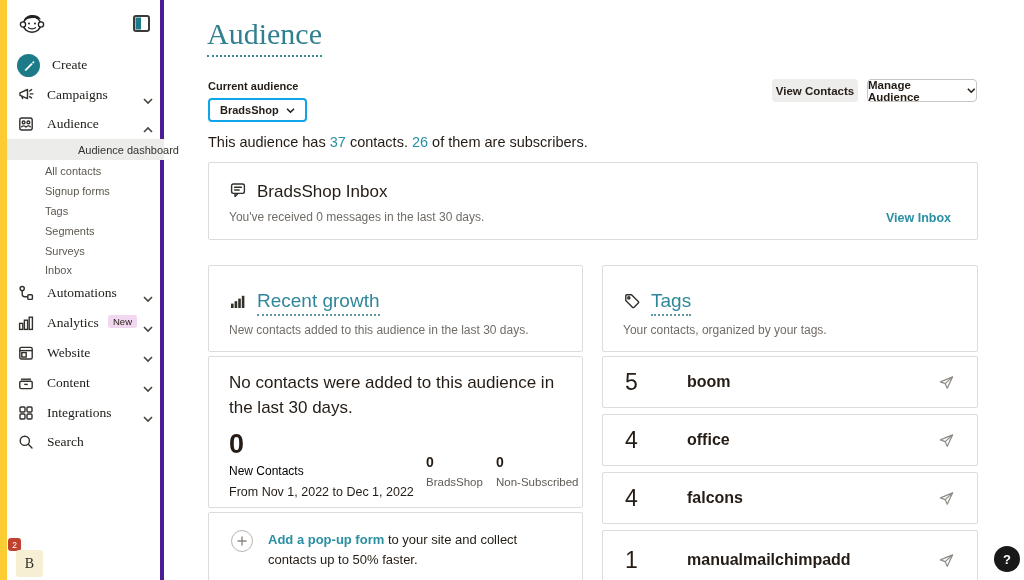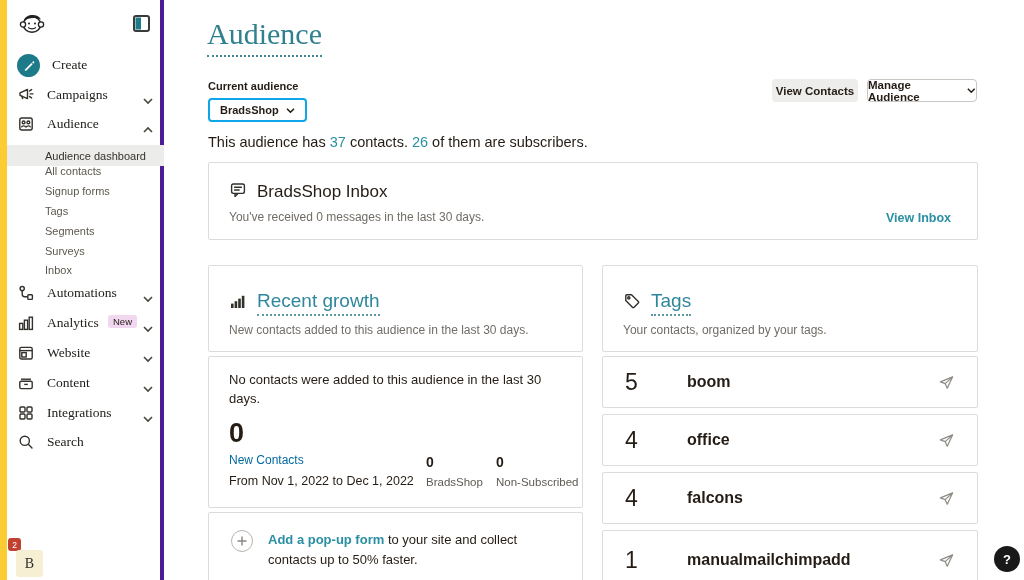--- a/index.html
+++ b/index.html
@@ -54,23 +54,23 @@
   .tag-row-0 { top:356px; } .tag-row-1 { top:414px; } .tag-row-2 { top:472px; } .tag-row-3 { top:530px; height:60px; }
 
   .inbox-title-row { display:flex; align-items:center; gap:10px; margin:18px 0 0 20px; }
   .inbox-title { font-size:17px; color:#241c15; }
   .card-subtitle { margin:7px 0 0 20px; font-size:12px; color:#716c66; }
   .view-inbox-link { position:absolute; right:26px; top:48px; font-size:12.5px; font-weight:700; color:#2a8fa3; cursor:pointer; }
 
   .feature-title-row { display:flex; align-items:center; gap:10px; margin:24px 0 0 20px; }
   .feature-title { font-size:19px; color:#2f879b; border-bottom:2px dotted #5e98a6; padding-bottom:2px; cursor:pointer; }
 
-  .empty-msg { margin:14px 20px 0 20px; font-size:13px; line-height:1.45; color:#241c15; width:332px; }
+  .empty-msg { margin:14px 20px 0 20px; font-size:17px; line-height:1.45; color:#241c15; width:332px; }
   .big-zero { margin:9px 0 0 20px; font-size:27px; font-weight:700; color:#241c15; }
-  .new-contacts-label { margin:4px 0 0 20px; font-size:12px; color:#0369a1; }
+  .new-contacts-label { margin:4px 0 0 20px; font-size:12px; color:#000000; }
   .date-range { margin:7px 0 0 20px; font-size:12.5px; color:#241c15; }
   .stat-col { position:absolute; top:97px; }
   .stat-col .v { font-size:14px; font-weight:700; color:#241c15; }
   .stat-col .l { margin-top:6px; font-size:11.5px; color:#5f5a53; }
   .stat-sub { left:217px; } .stat-nonsub { left:287px; }
 
   .popup-inner { display:flex; align-items:flex-start; padding:17px 18px 0 22px; gap:15px; }
   .plus-circle { width:22px; height:22px; border:1px solid #b9b5ae; border-radius:50%; color:#8c8780; display:flex; align-items:center; justify-content:center; font-size:12px; flex:0 0 22px; }
   .popup-text { font-size:13px; line-height:1.5; color:#241c15; width:296px; }
   .popup-text .lnk { color:#2a8fa3; font-weight:700; cursor:pointer; }
@@ -145,21 +145,21 @@
         </svg>
       </span>
       <span class="nav-label">Audience</span>
       <span class="nav-chevron">
         <svg viewBox="0 0 10 8" width="10" height="8" fill="none" stroke="currentColor" stroke-width="1.6">
             <polyline points="1,6 5,2 9,6"></polyline>
           </svg>
       </span>
     </div>
 
-    <div class="subnav-item active" style="top:145px;">
+    <div class="subnav-item active" style="top:139px;padding-left:33px;">
       <span class="sub-label">Audience dashboard</span>
     </div>
     <div class="subnav-item" style="top:160px;">
       <span class="sub-label">All contacts</span>
     </div>
     <div class="subnav-item" style="top:180px;">
       <span class="sub-label">Signup forms</span>
     </div>
     <div class="subnav-item" style="top:200px;">
       <span class="sub-label">Tags</span>

